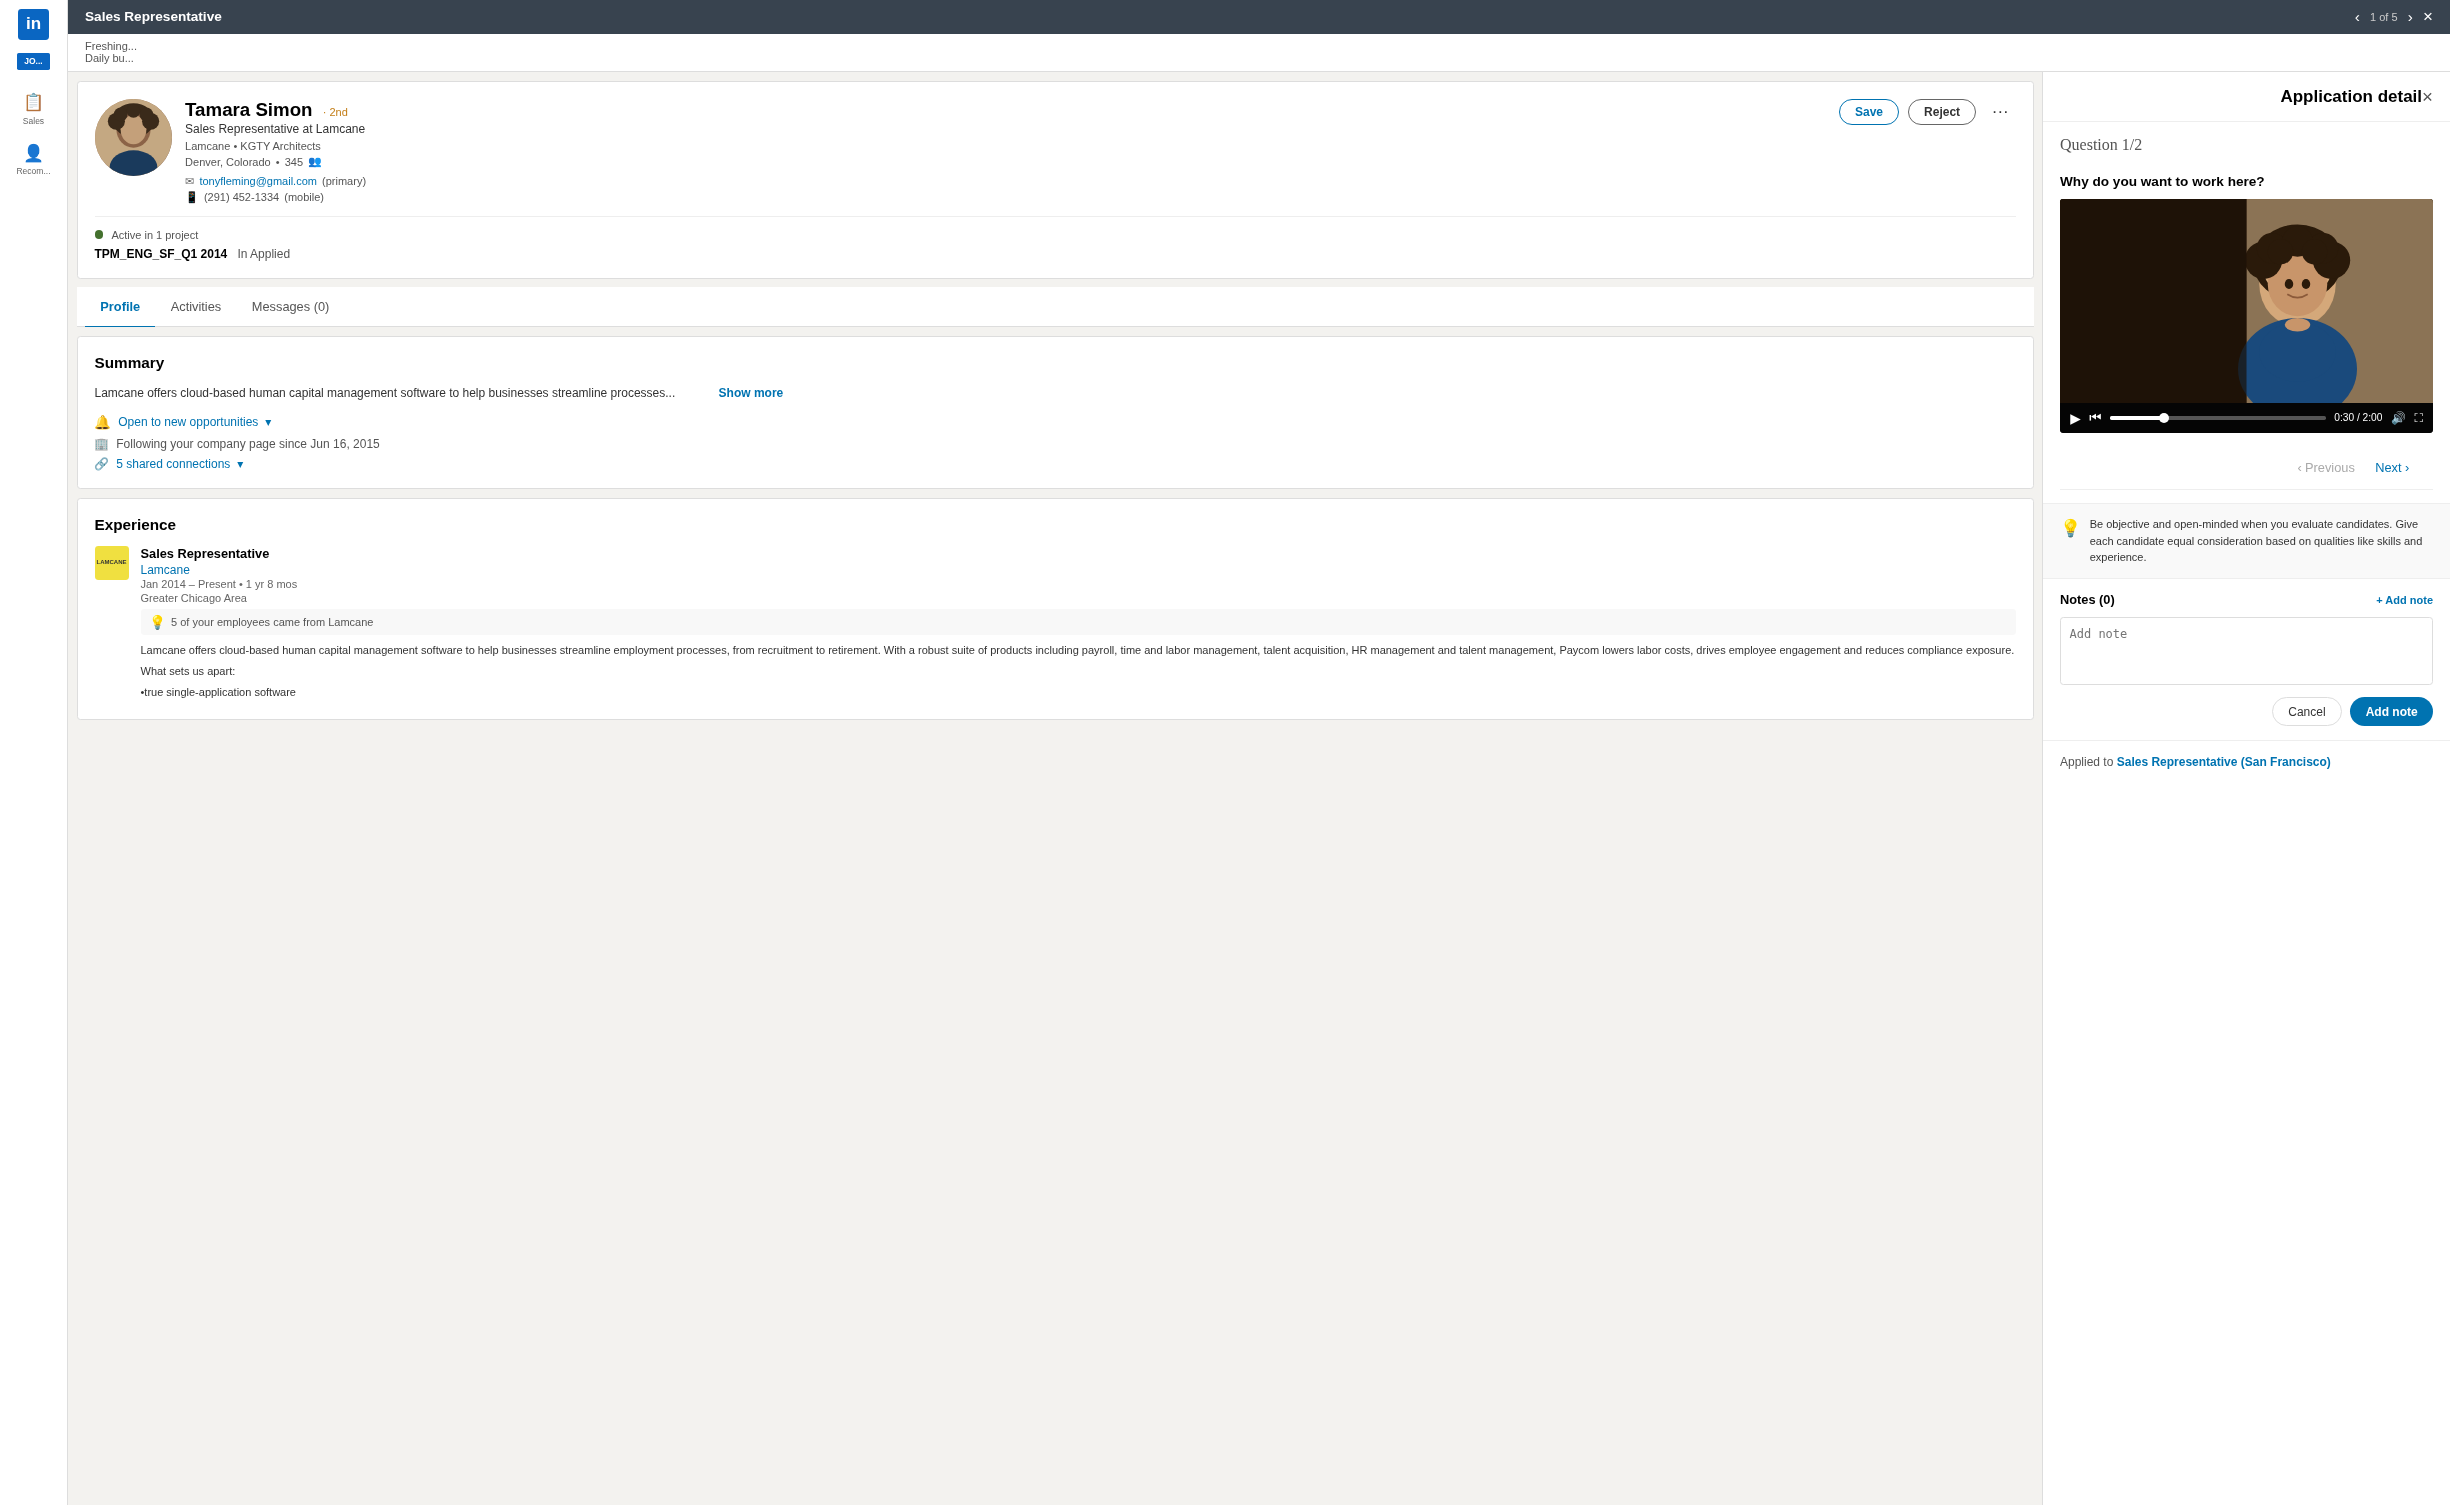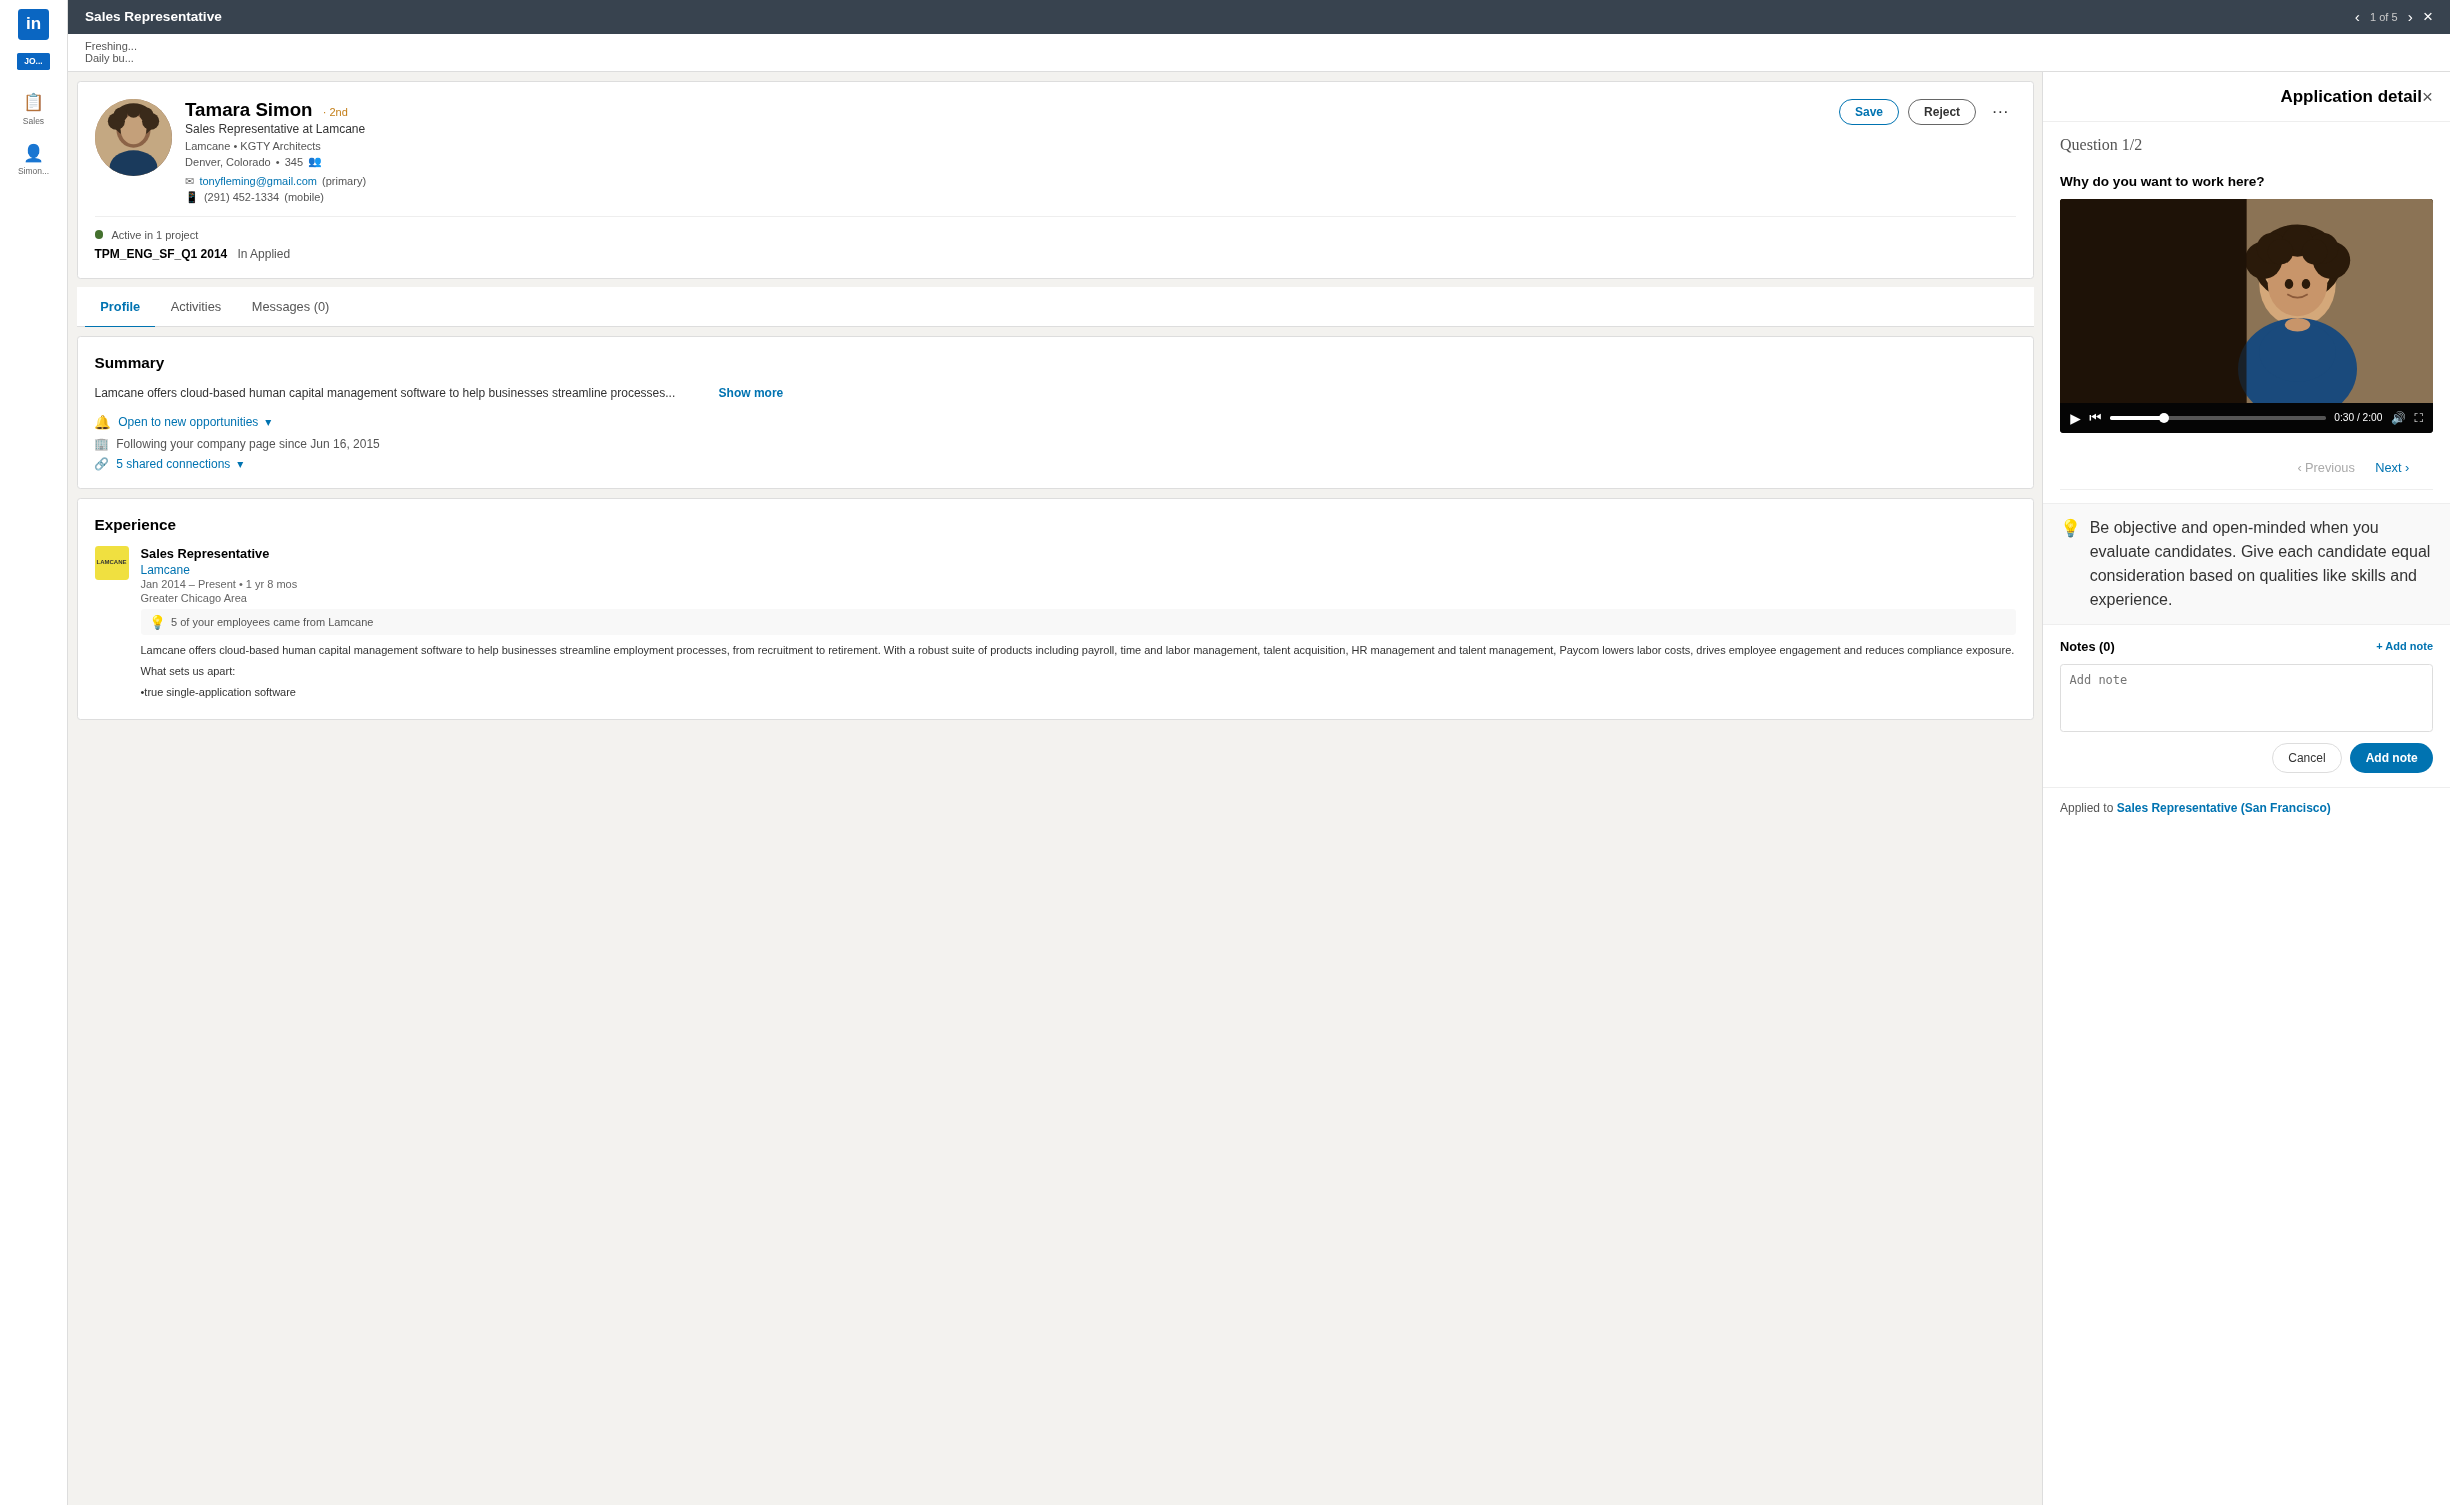--- a/index.html
+++ b/index.html
@@ -118,21 +118,21 @@
     .video-fullscreen { color: #fff; font-size: 12px; cursor: pointer; background: none; border: none; }
 
     
     .nav-buttons { display: flex; justify-content: flex-end; gap: 6.8px; padding: 10.2px 17px; border-bottom: 0.9px solid #eee; }
     .nav-btn { background: none; border: none; color: #0073b1; font-size: 12.8px; cursor: pointer; display: flex; align-items: center; gap: 3.4px; padding: 3.4px 6.8px; }
     .nav-btn-disabled { color: #aaa; }
 
     
     .tip-box { display: flex; gap: 8.5px; padding: 12px 17px; background: #f9f9f9; border-bottom: 0.9px solid #eee; }
     .tip-icon { color: #0073b1; font-size: 17px; flex-shrink: 0; margin-top: 1.7px; }
-    .tip-text { font-size: 16px; color: #333; line-height: 1.5; }
+    .tip-text { font-size: 11px; color: #333; line-height: 1.5; }
 
     
     .notes-section { padding: 13.6px 17px; }
     .notes-header { display: flex; align-items: center; justify-content: space-between; margin-bottom: 10.2px; }
     .notes-title { font-size: 12.8px; font-weight: 600; }
     .add-note-btn { color: #0073b1; font-size: 11px; cursor: pointer; background: none; border: none; font-weight: 600; }
     .note-input { width: 100%; height: 68px; border: 0.9px solid #ddd; border-radius: 3.4px; padding: 8.5px; font-size: 12px; resize: none; color: #999; }
     .notes-actions { display: flex; justify-content: flex-end; gap: 8.5px; margin-top: 8.5px; }
     .btn-cancel { background: #fff; border: 0.9px solid #ddd; color: #333; padding: 6.8px 15.3px; border-radius: 17px; cursor: pointer; font-size: 12px; }
     .btn-add-note { background: #0073b1; color: #fff; border: none; padding: 6.8px 15.3px; border-radius: 17px; cursor: pointer; font-size: 12px; font-weight: 600; }
@@ -153,21 +153,21 @@
     <div class="sidebar-logo" style="background:#0a66c2; border-radius:3.4px; display:flex; align-items:center; justify-content:center; color:#fff; font-weight:700; font-size:17px; width:31px; height:31px; margin-bottom:13.6px;">
       <span>in</span>
     </div>
     <div style="background:#0a66c2; color:#fff; padding:3.4px 6.8px; font-size:8.5px; font-weight:700; border-radius:1.7px; margin-bottom:13.6px;">JO...</div>
     <div class="sidebar-nav-item">
       <span class="sidebar-icon">📋</span>
       <span style="font-size:8.5px;">Sales</span>
     </div>
     <div class="sidebar-nav-item">
       <span class="sidebar-icon">👤</span>
-      <span style="font-size:8.5px;">Simon...</span>
+      <span style="font-size:8.5px;">Recom...</span>
     </div>
   </div>
 
   <div class="main-content">
 
     <div class="top-bar">
       <span class="top-bar-title">Sales Representative</span>
       <div class="top-bar-nav">
         <button class="nav-arrow">‹</button>
         <span class="top-bar-nav-text">1 of 5</span>

